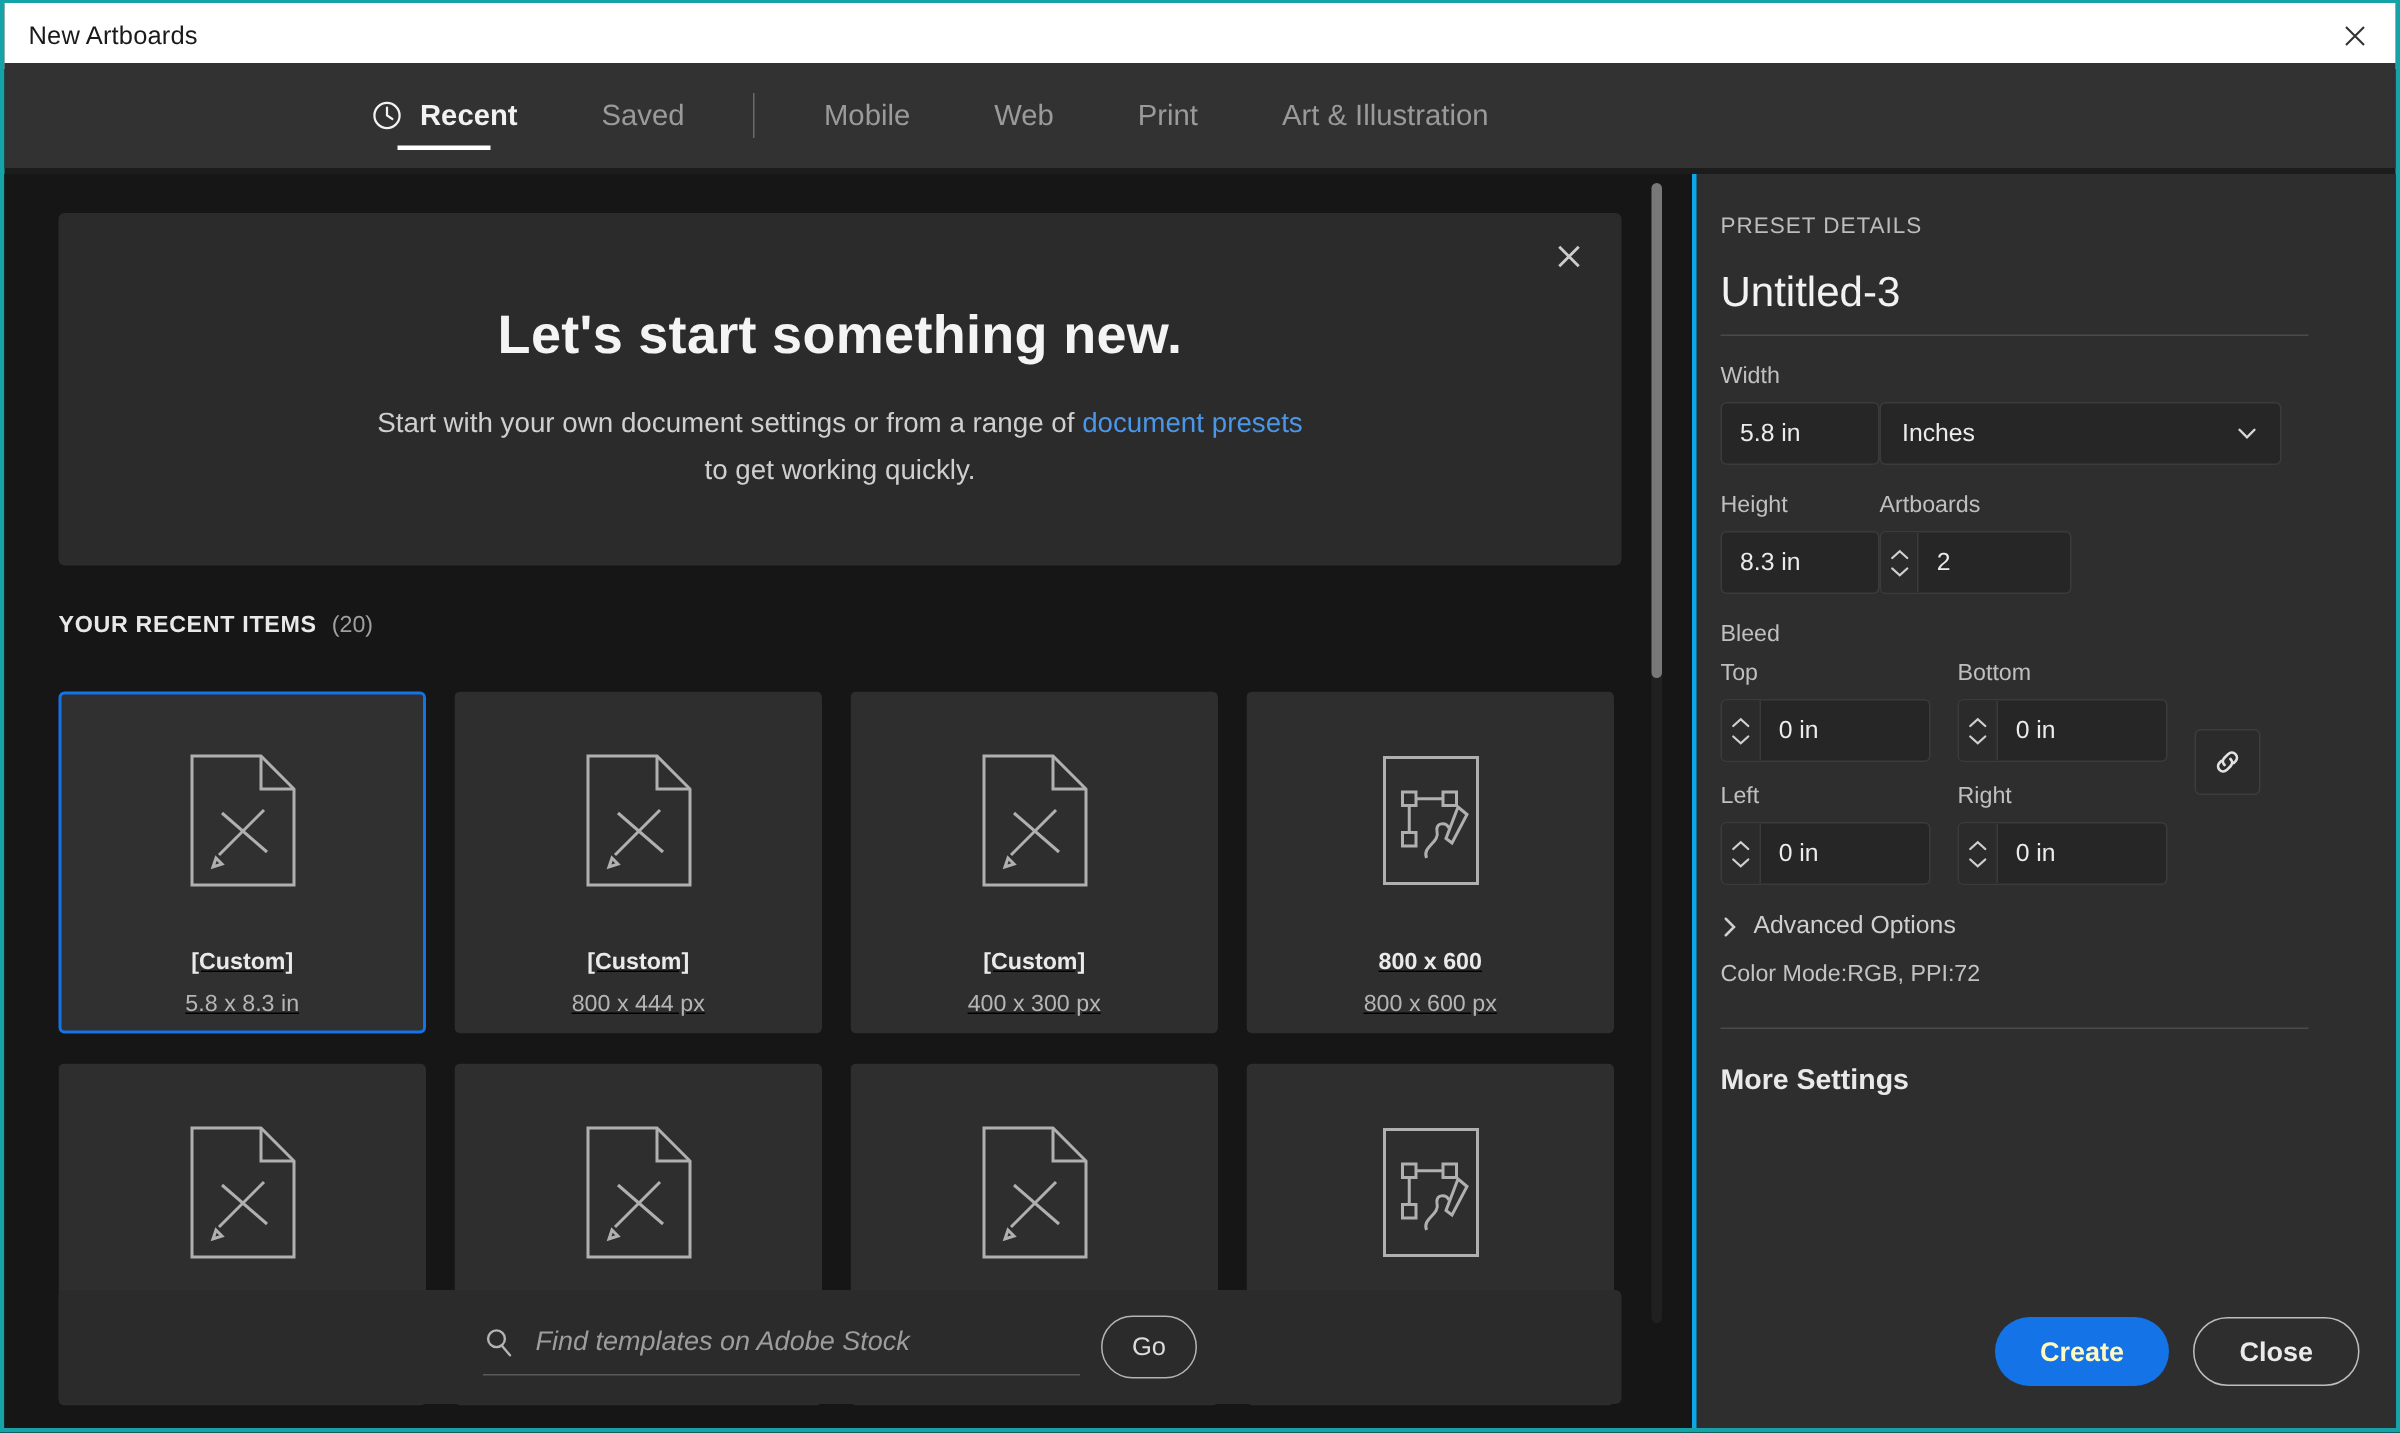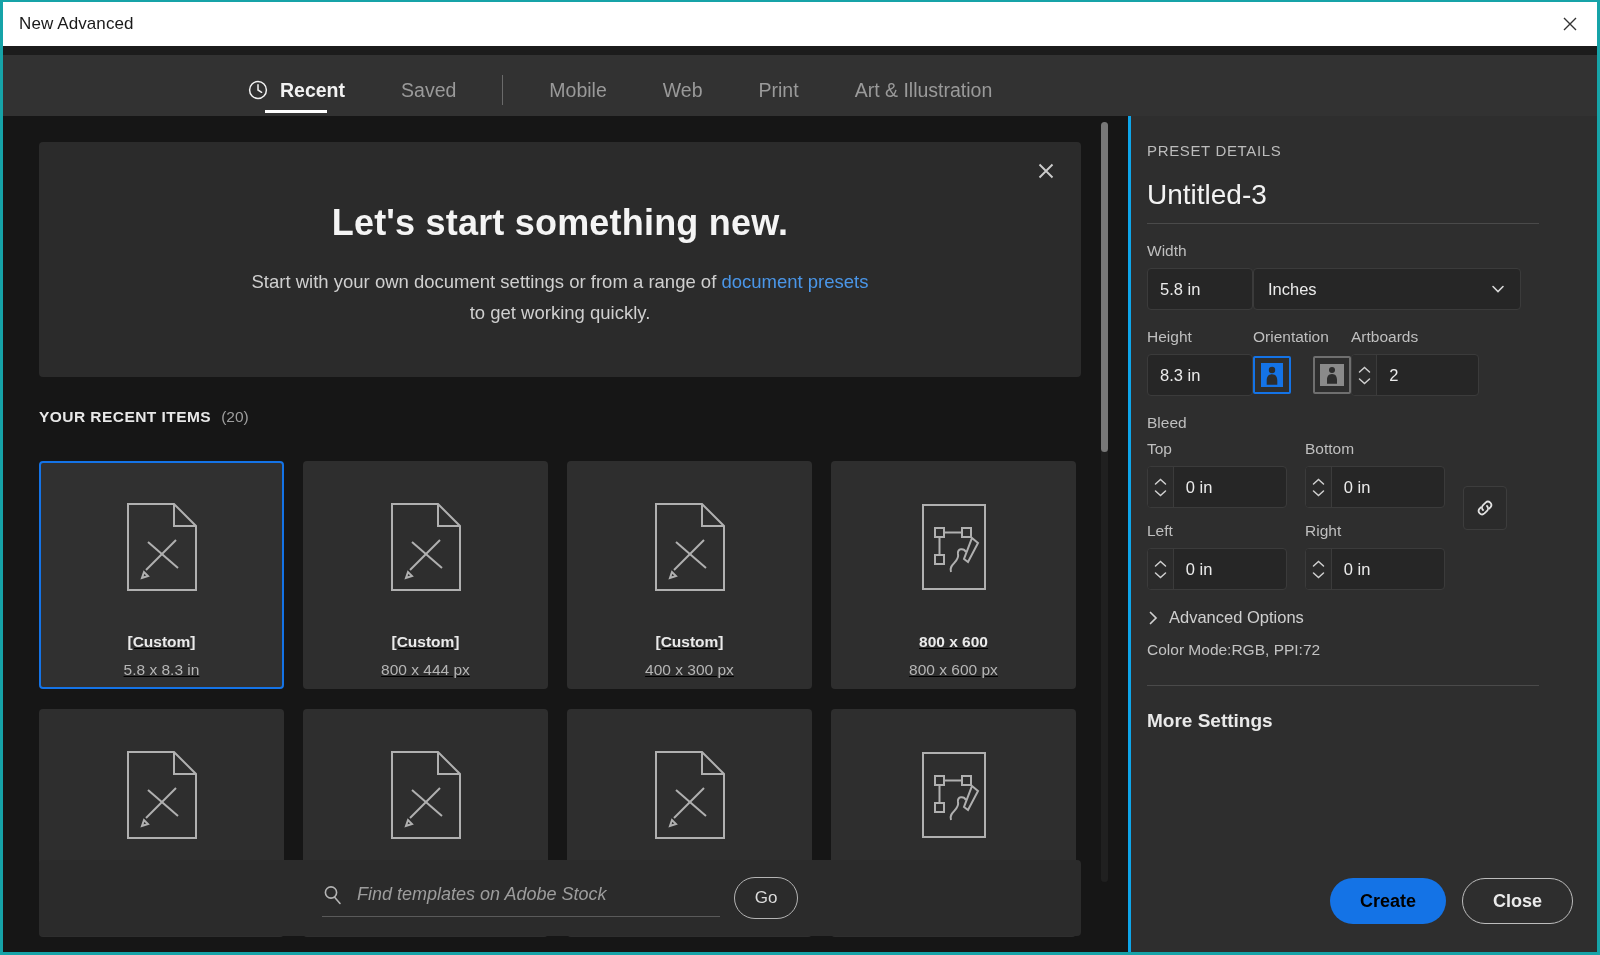--- a/index.html
+++ b/index.html
@@ -43,21 +43,21 @@
   #win-close {
     width: 54px; height: 44px;
     display: flex; align-items: center; justify-content: center;
     cursor: default;
   }
   #win-close svg { display: block; }
 
   
   #tabbar {
     position: absolute;
-    left: 0; top: 53px; right: 0;
+    left: 0; top: 40px; right: 0;
     height: 70px;
     background: #323232;
     display: flex;
     align-items: center;
   }
   .tabs-wrap {
     display: flex;
     align-items: stretch;
     height: 70px;
     margin-left: 216px;
@@ -414,30 +414,30 @@
   .btn {
     height: 46px;
     border-radius: 24px;
     font-size: 18px;
     font-weight: bold;
     font-family: "Liberation Sans", sans-serif;
     cursor: default;
     display: flex; align-items: center; justify-content: center;
     padding: 0 30px;
   }
-  .btn-primary { background: #1473e6; color: #000000; border: none; }
+  .btn-primary { background: #1473e6; color: #fef9c3; border: none; }
   .btn-secondary { background: transparent; color: #eaeaea; border: 1.6px solid #bdbdbd; }
 </style>
 </head>
 <body>
 
 <div id="window">
 
   <div id="titlebar">
-    <div class="title">New Advanced</div>
+    <div class="title">New Artboards</div>
     <div id="win-close">
       <svg width="20" height="20" viewBox="0 0 20 20">
         <path d="M4 4 L16 16 M16 4 L4 16" stroke="#333" stroke-width="1.4" fill="none"></path>
       </svg>
     </div>
   </div>
 
   <div id="tabbar">
     <div class="tabs-wrap">
       <div class="tab active">
@@ -653,39 +653,20 @@
 
       
       <div class="row" style="margin-top:18px; ">
         <div>
           <div class="flabel">Height</div>
           <div class="field" style="width:106px;">
             <input type="text" value="8.3 in" style="">
           </div>
         </div>
 
-        <div>
-          <div class="flabel">Orientation</div>
-          <div class="row" style="gap:22px; padding-top:2px;">
-            <div class="orient-btn active">
-              <svg width="24" height="26" viewBox="0 0 24 26">
-                <rect x="1" y="1" width="22" height="24" fill="#1473e6"></rect>
-                <circle cx="12" cy="8" r="3.2" fill="#2d2d2d"></circle>
-                <path d="M12 12.2 c-4 0 -5.3 3 -5.3 6.3 v4.2 h10.6 v-4.2 c0 -3.3 -1.3 -6.3 -5.3 -6.3 z" fill="#2d2d2d"></path>
-              </svg>
-            </div>
-            <div class="orient-btn">
-              <svg width="26" height="24" viewBox="0 0 26 24">
-                <rect x="1" y="1" width="24" height="22" fill="#8a8a8a"></rect>
-                <circle cx="13" cy="7" r="3" fill="#2d2d2d"></circle>
-                <path d="M13 11 c-3.8 0 -5 2.8 -5 5.8 v4 h10 v-4 c0 -3 -1.2 -5.8 -5 -5.8 z" fill="#2d2d2d"></path>
-              </svg>
-            </div>
-          </div>
-        </div>
 
         <div>
           <div class="flabel">Artboards</div>
           <div class="stepfield" style="width:128px;">
             <div class="stepper">
               <svg width="13" height="8" viewBox="0 0 13 8">
                 <path d="M1.5 6 L6.5 1.5 L11.5 6" fill="none" stroke="#cfcfcf" stroke-width="1.5" stroke-linecap="round"></path>
               </svg>
               <svg width="13" height="8" viewBox="0 0 13 8">
                 <path d="M1.5 2 L6.5 6.5 L11.5 2" fill="none" stroke="#cfcfcf" stroke-width="1.5" stroke-linecap="round"></path>

